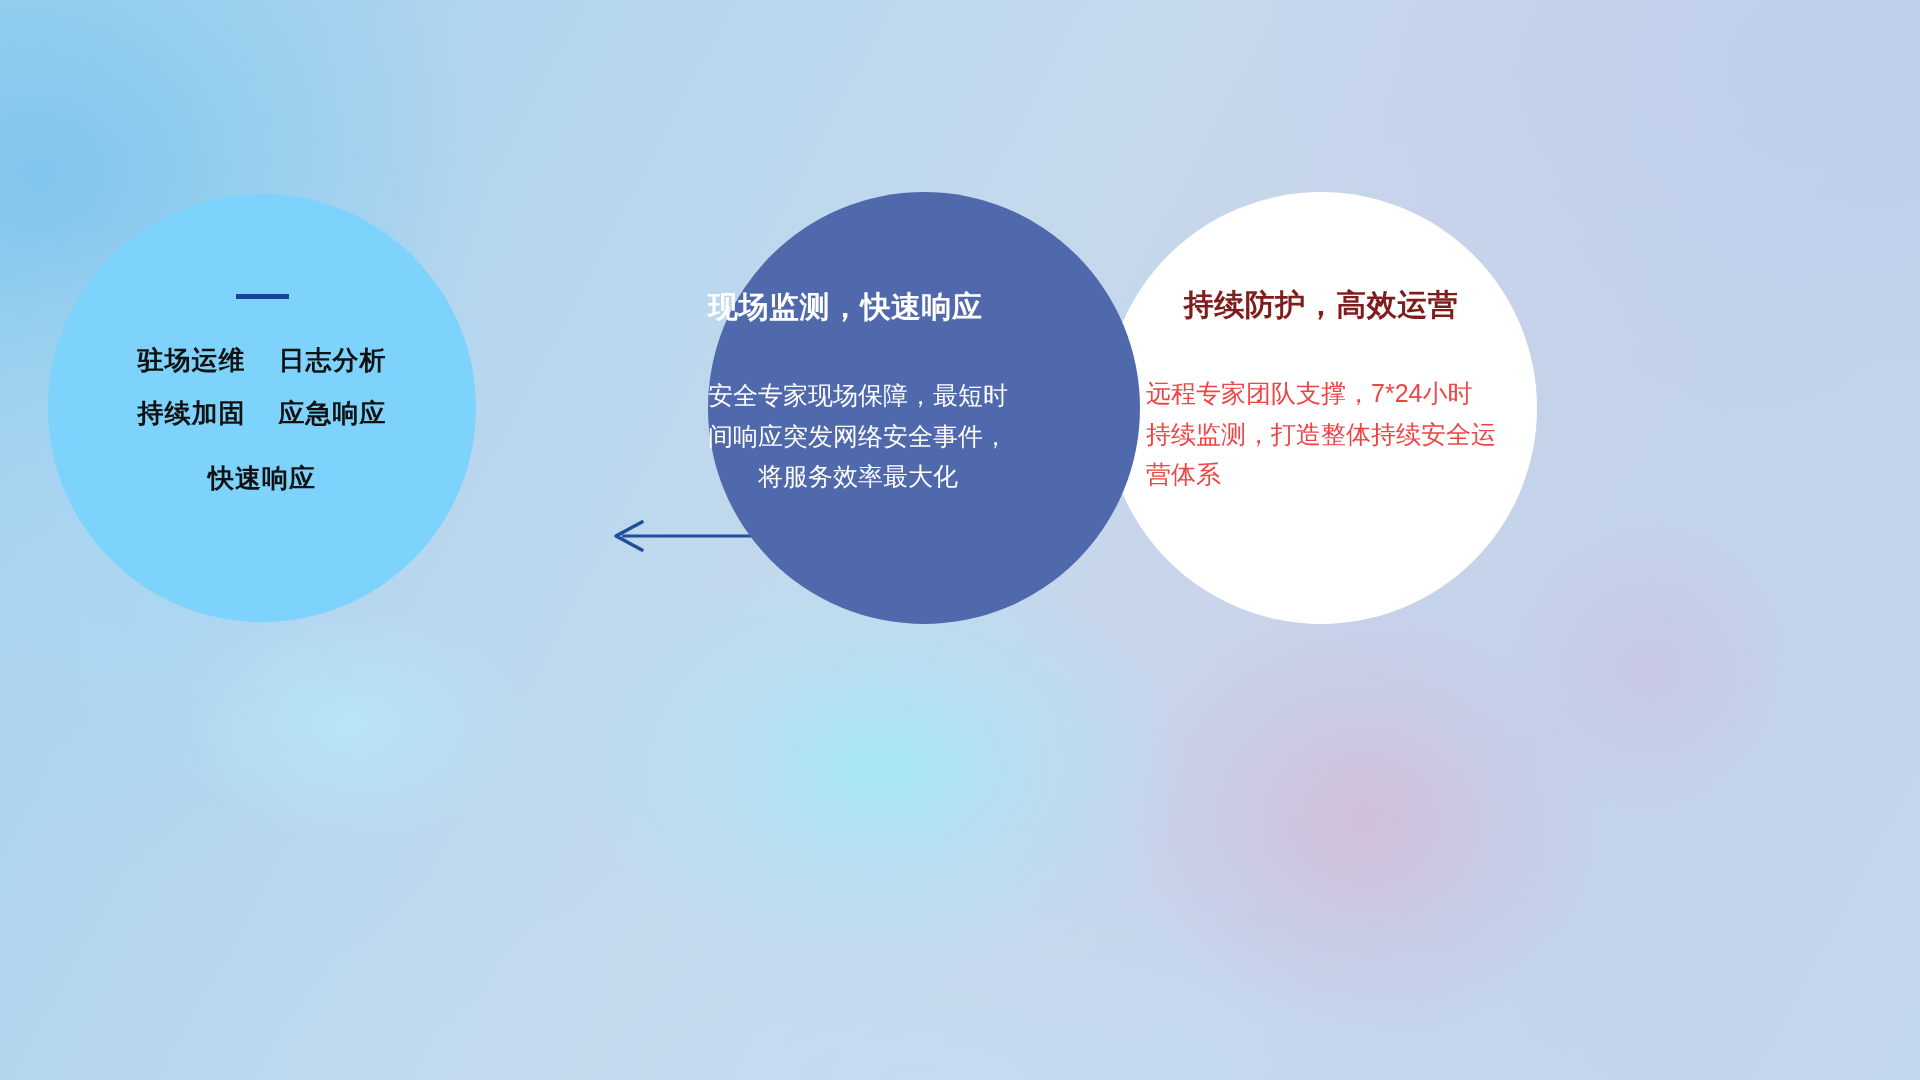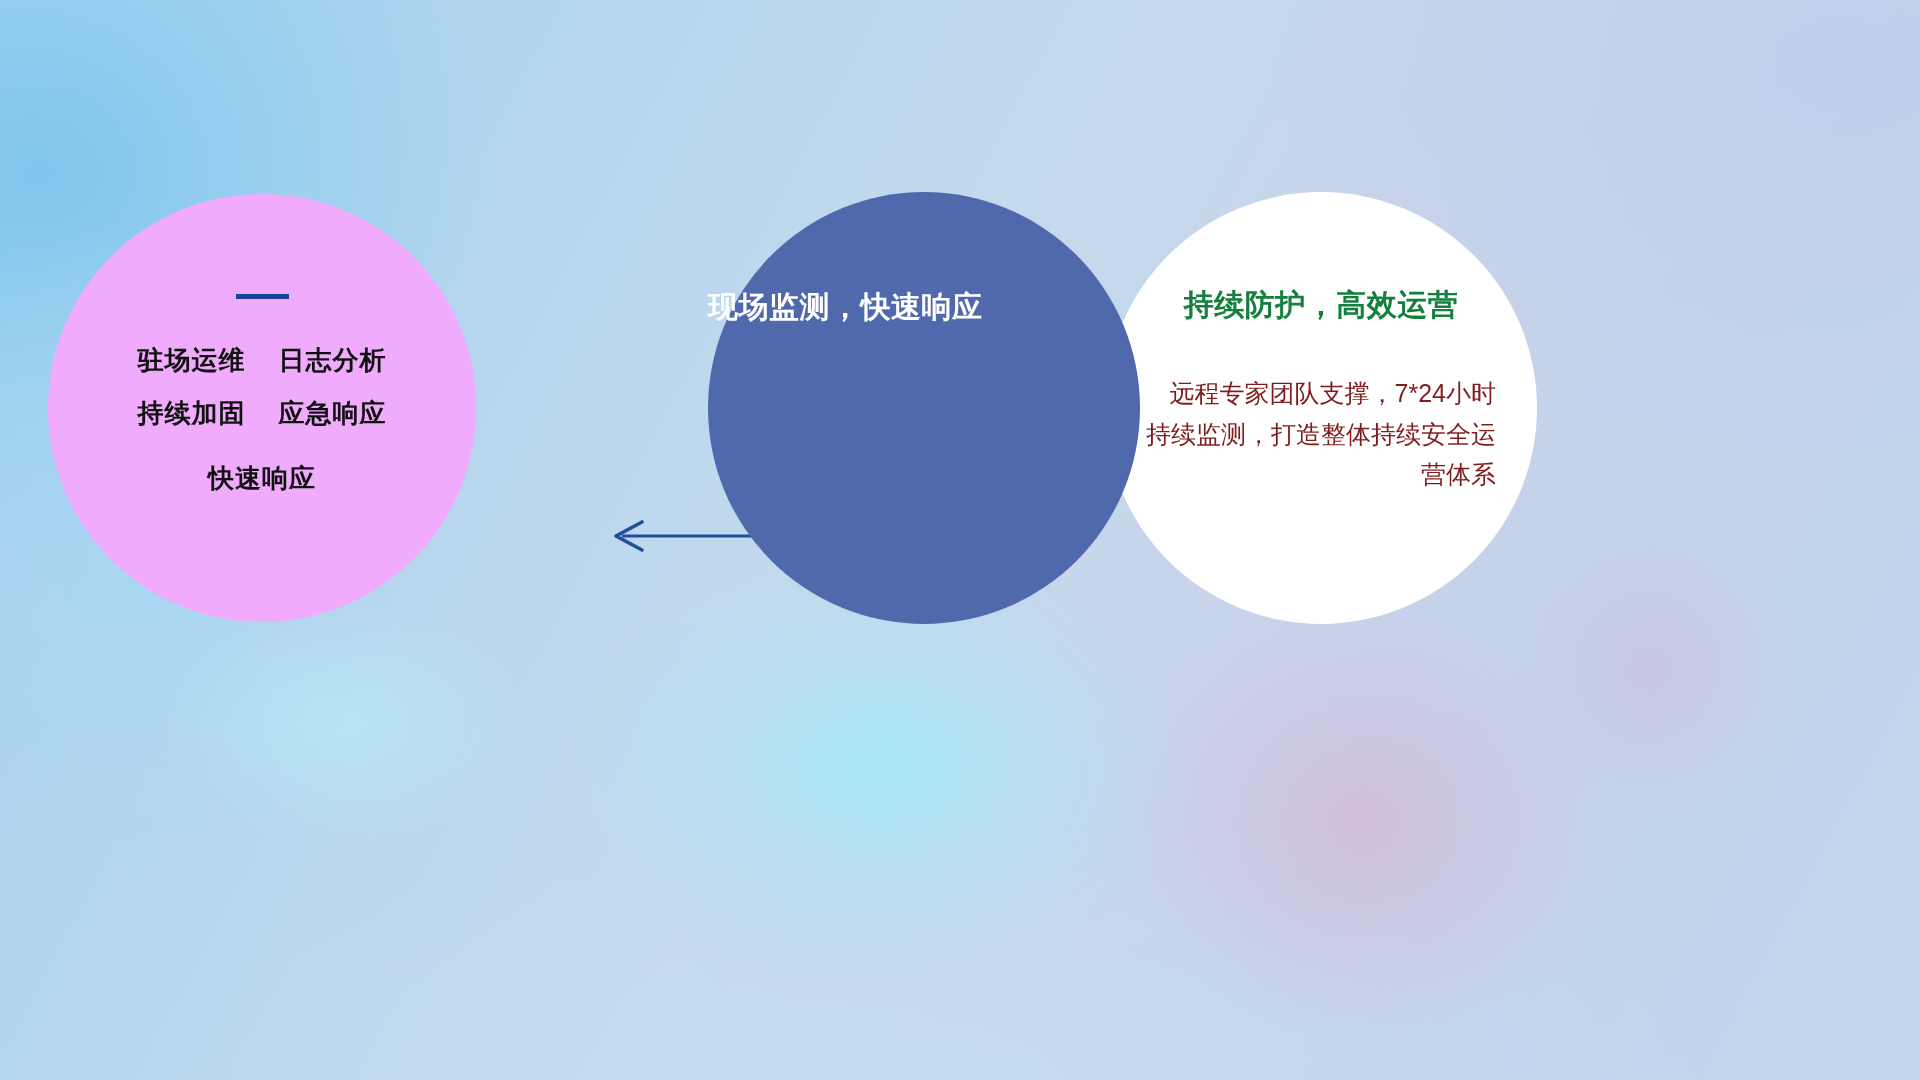--- a/index.html
+++ b/index.html
@@ -98,21 +98,21 @@
     position: absolute;
     border-radius: 50%;
     box-sizing: border-box;
   }
 
   #circle-left {
     left: 48px;
     top: 194px;
     width: 428px;
     height: 428px;
-    background: #f0abfc;
+    background: #7dd3fc;
     z-index: 3;
     text-align: right;
   }
 
   #circle-center {
     left: 708px;
     top: 192px;
     width: 432px;
     height: 432px;
     background: #5068ac;
@@ -207,34 +207,34 @@
     width: 100%;
     height: 100%;
     display: flex;
     flex-direction: column;
     align-items: center;
     box-sizing: border-box;
     padding-top: 96px;
   }
 
   .right-title {
-    color: #15803d;
+    color: #7f1d1d;
     font-weight: bold;
     font-size: 30px;
     letter-spacing: 0.5px;
     line-height: 1.1;
     white-space: nowrap;
   }
 
   .right-body {
     margin-top: 52px;
-    color: #7f1d1d;
+    color: #ef4444;
     font-size: 25px;
     line-height: 1.62;
-    text-align: right;
+    text-align: left;
     width: 350px;
     font-weight: 400;
   }
 
   
   #arrow {
     position: absolute;
     left: 600px;
     top: 515px;
     width: 290px;
@@ -267,20 +267,21 @@
       <div class="dash"></div>
       <div class="left-line">驻场运维    日志分析</div>
       <div class="left-line">持续加固    应急响应</div>
       <div class="left-line last">快速响应</div>
     </div>
   </div>
 
   <div class="circle" id="circle-center">
     <div class="center-inner">
       <div class="center-title">现场监测，快速响应</div>
+      <div class="center-body">安全专家现场保障，最短时间响应突发网络安全事件，将服务效率最大化</div>
     </div>
   </div>
 
   <div class="circle" id="circle-right">
     <div class="right-inner">
       <div class="right-title">持续防护，高效运营</div>
       <div class="right-body">远程专家团队支撑，7*24小时持续监测，打造整体持续安全运营体系</div>
     </div>
   </div>
 

